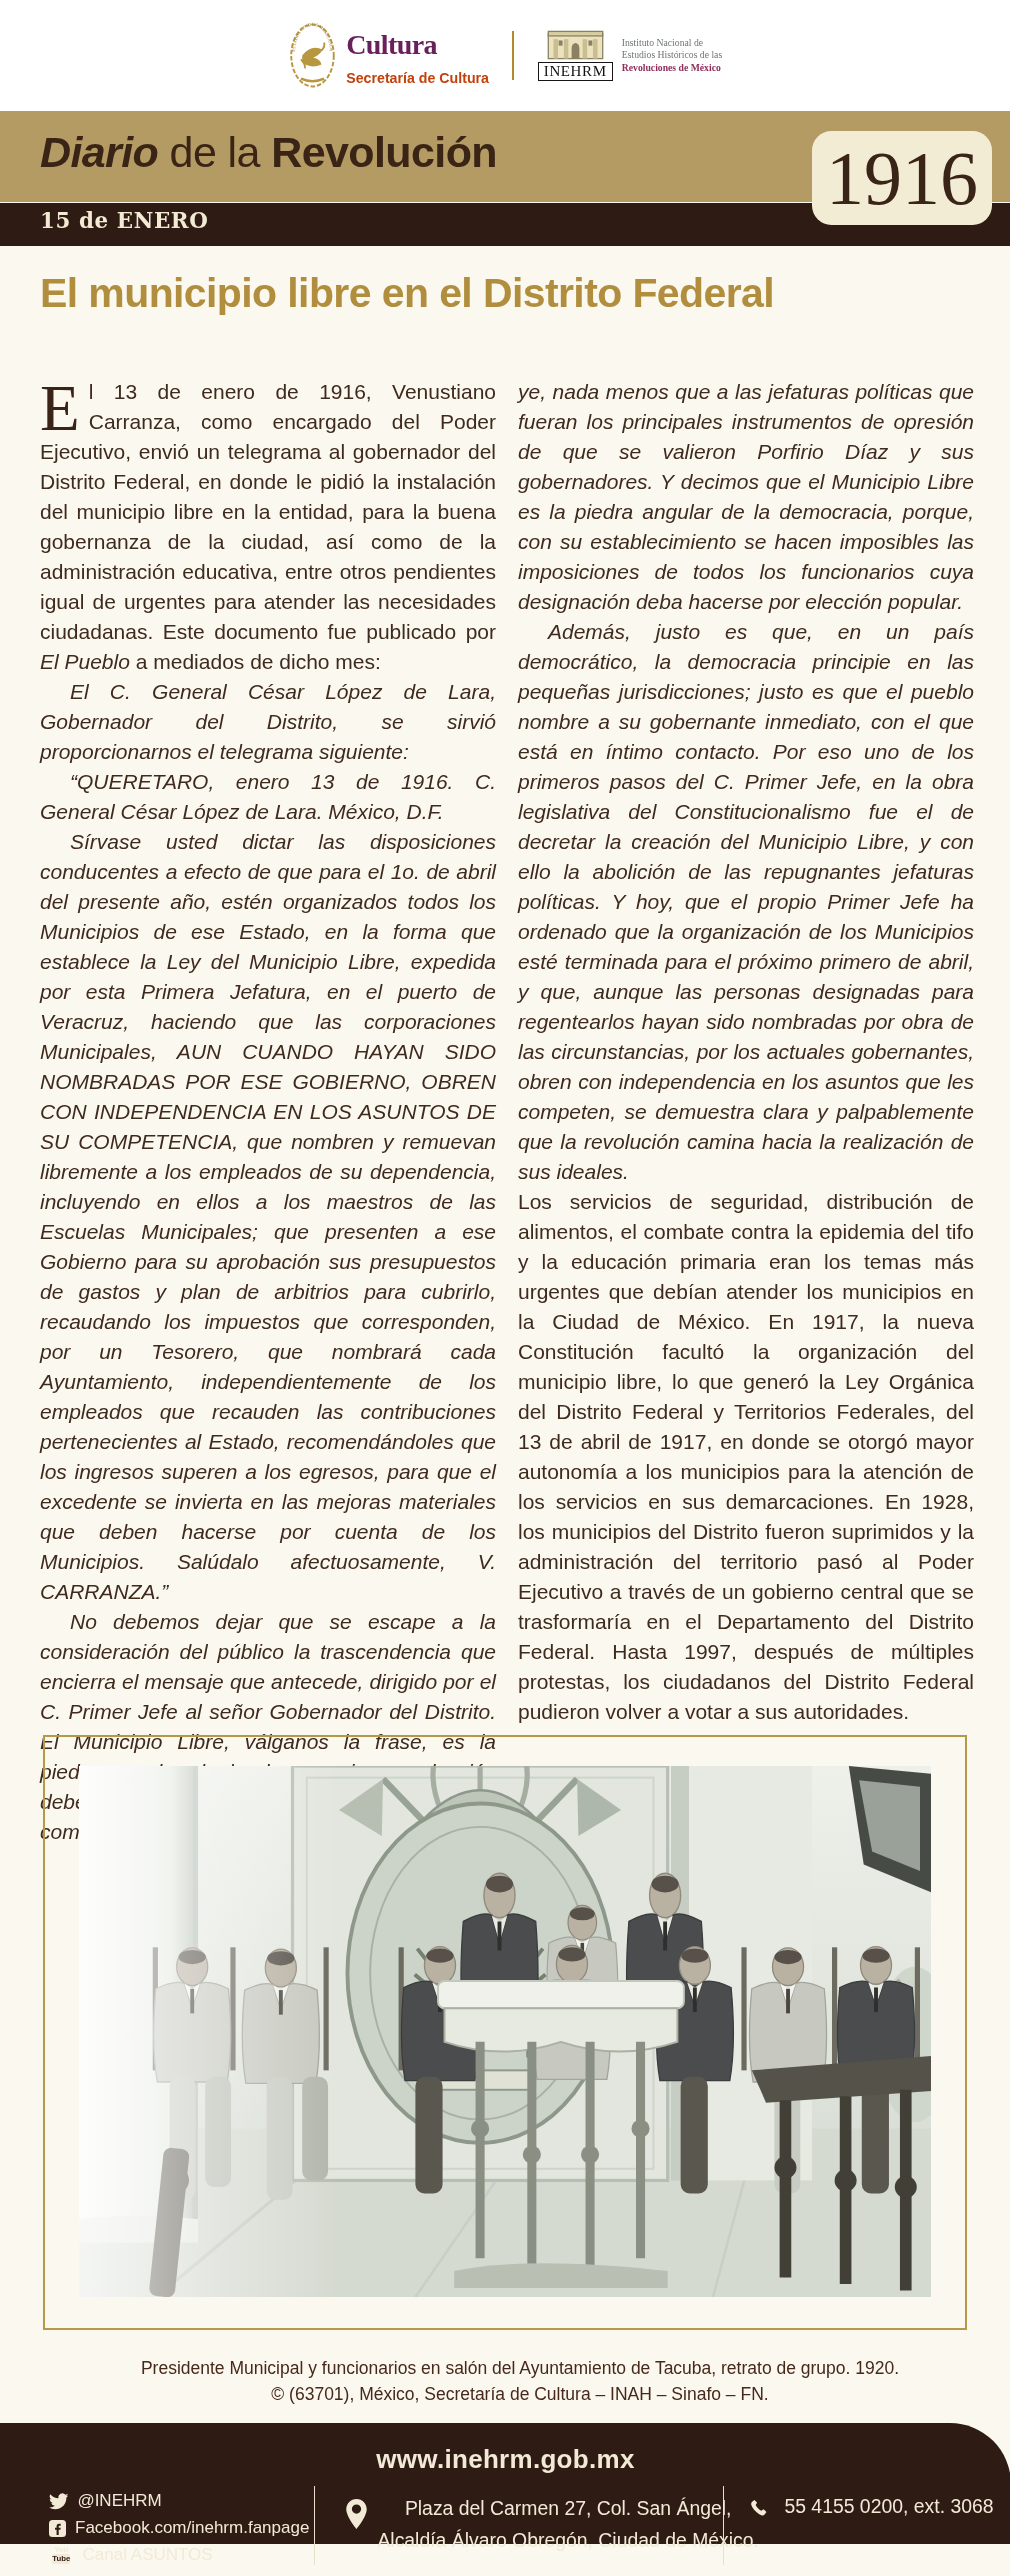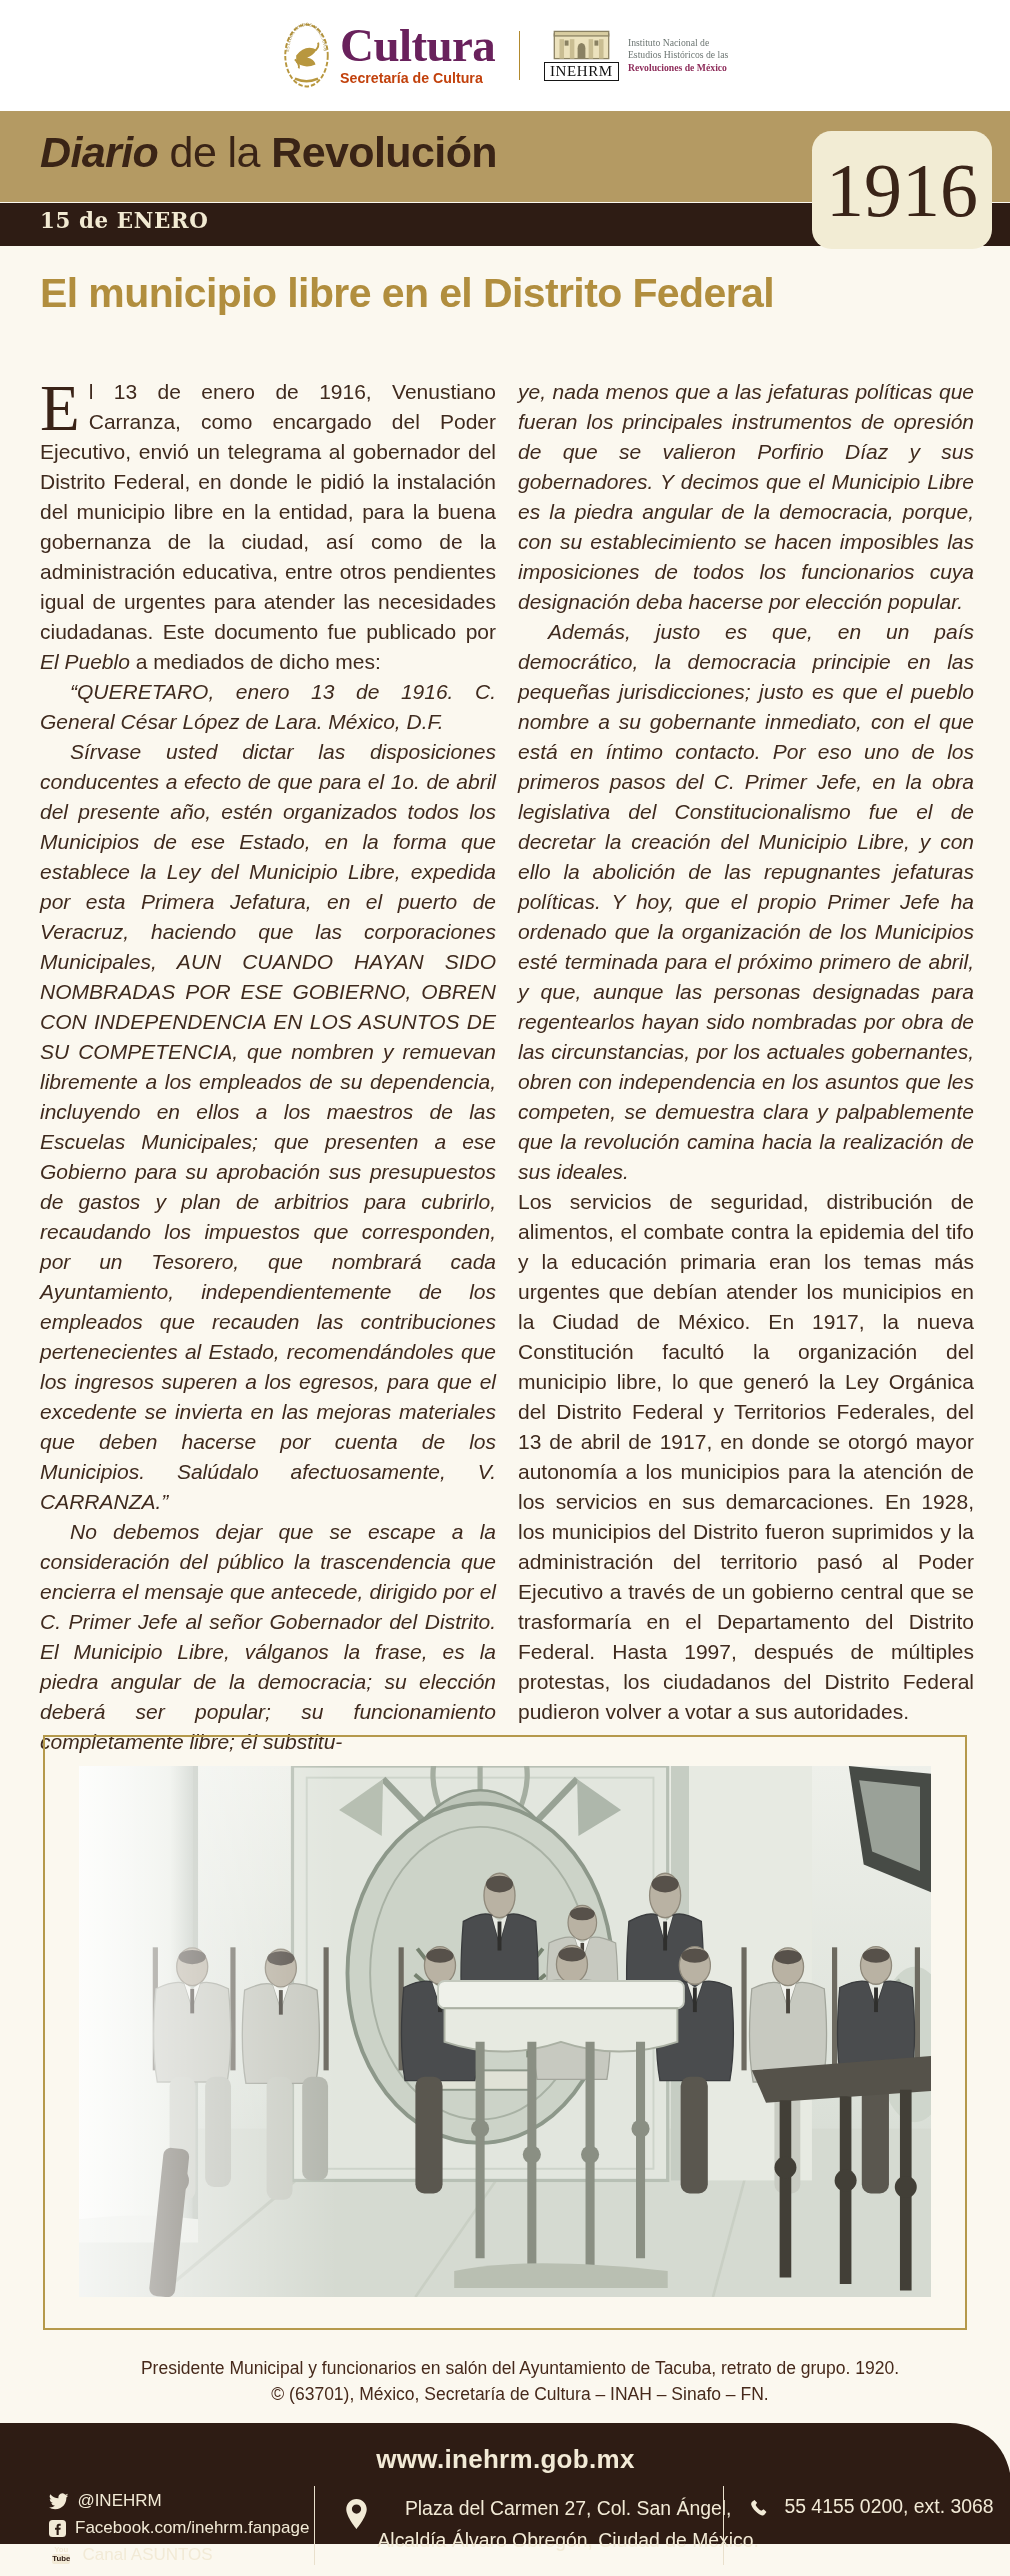--- a/index.html
+++ b/index.html
@@ -10,21 +10,21 @@
     font-family:"Liberation Sans", sans-serif; color:#3f2a1e;
   }
   
   .header {
     position:absolute; top:0; left:0; width:100%; height:111px; background:#ffffff;
     display:flex; align-items:center; justify-content:center; gap:13px;
   }
   .cultura-block { display:flex; align-items:center; gap:10.4px; }
   .cultura-text { display:flex; flex-direction:column; }
   .cultura-word {
-    font-family:"Liberation Serif", serif; font-weight:bold; font-size:47px;
+    font-family:"Liberation Serif", serif; font-weight:bold; font-size:28px;
     line-height:40px; color:#69215c; letter-spacing:-0.6px;
   }
   .cultura-tag { font-size:14.2px; font-weight:bold; color:#c2410c; margin-top:5px; }
   .divider-gold { width:1.9px; height:49px; background:#b28a2e; margin:0 10.4px; }
   .inehrm-block { display:flex; align-items:center; gap:9px; }
   .inehrm-logo { display:flex; flex-direction:column; align-items:center; }
   .inehrm-box {
     border:1.3px solid #151515; padding:0 5.2px; margin-top:1.3px; background:#fff;
     font-family:"Liberation Serif", serif; font-size:15px; letter-spacing:0.6px; color:#111;
   }
@@ -39,21 +39,21 @@
     white-space:nowrap;
   }
   .mh-diario { font-weight:bold; font-style:italic; }
   .mh-mid    { font-weight:normal; }
   .mh-rev    { font-weight:bold; }
   .dateline {
     position:absolute; left:40px; top:208px; font-family:"DejaVu Serif", serif;
     font-size:21.4px; font-weight:bold; color:#f2ead2; letter-spacing:0.6px;
   }
   .yearbox {
-    position:absolute; left:812px; top:131px; width:180px; height:118px;
+    position:absolute; left:812px; top:131px; width:180px; height:94px;
     background:#f2ecd4; border-radius:19.4px; z-index:5;
     display:flex; align-items:center; justify-content:center;
   }
   .yearbox span { font-family:"Liberation Serif", serif; font-size:76px; line-height:1; color:#3a2418; }
 
   
   .article-title {
     position:absolute; left:40px; top:270px; font-size:41px; font-weight:bold;
     color:#b18e3e; letter-spacing:-0.6px; white-space:nowrap;
   }
@@ -160,20 +160,21 @@
   <div class="masthead"><span class="mh-diario">Diario</span><span class="mh-mid"> de la </span><span class="mh-rev">Revolución</span></div>
   <div class="dateline">15 de ENERO</div>
   <div class="yearbox">
     <span>1916</span>
   </div>
 
   <div class="article-title">El municipio libre en el Distrito Federal</div>
 
   <div class="col col-left">
     <p><span class="dropcap">E</span><span>l 13 de enero de 1916, Venustiano Carranza, como encargado del Poder Ejecutivo, envió un telegrama al gobernador del Distrito Federal, en donde le pidió la instalación del municipio libre en la entidad, para la buena gobernanza de la ciudad, así como de la administración educativa, entre otros pendientes igual de urgentes para atender las necesidades ciudadanas. Este documento fue publicado por </span><span class="ital">El Pueblo</span><span> a mediados de dicho mes:</span></p>
+    <p class="quote q-indent">El C. General César López de Lara, Gobernador del Distrito, se sirvió proporcionarnos el telegrama siguiente:</p>
     <p class="quote q-indent">“QUERETARO, enero 13 de 1916. C. General César López de Lara. México, D.F.</p>
     <p class="quote q-indent">Sírvase usted dictar las disposiciones conducentes a efecto de que para el 1o. de abril del presente año, estén organizados todos los Municipios de ese Estado, en la forma que establece la Ley del Municipio Libre, expedida por esta Primera Jefatura, en el puerto de Veracruz, haciendo que las corporaciones Municipales, AUN CUANDO HAYAN SIDO NOMBRADAS POR ESE GOBIERNO, OBREN CON INDEPENDENCIA EN LOS ASUNTOS DE SU COMPETENCIA, que nombren y remuevan libremente a los empleados de su dependencia, incluyendo en ellos a los maestros de las Escuelas Municipales; que presenten a ese Gobierno para su aprobación sus presupuestos de gastos y plan de arbitrios para cubrirlo, recaudando los impuestos que corresponden, por un Tesorero, que nombrará cada Ayuntamiento, independientemente de los empleados que recauden las contribuciones pertenecientes al Estado, recomendándoles que los ingresos superen a los egresos, para que el excedente se invierta en las mejoras materiales que deben hacerse por cuenta de los Municipios. Salúdalo afectuosamente, V. CARRANZA.”</p>
     <p class="quote q-indent">No debemos dejar que se escape a la consideración del público la trascendencia que encierra el mensaje que antecede, dirigido por el C. Primer Jefe al señor Gobernador del Distrito. El Municipio Libre, válganos la frase, es la piedra angular de la democracia; su elección deberá ser popular; su funcionamiento completamente libre; él substitu-</p>
   </div>
 
   <div class="col col-right">
     <p class="quote">ye, nada menos que a las jefaturas políticas que fueran los principales instrumentos de opresión de que se valieron Porfirio Díaz y sus gobernadores. Y decimos que el Municipio Libre es la piedra angular de la democracia, porque, con su establecimiento se hacen imposibles las imposiciones de todos los funcionarios cuya designación deba hacerse por elección popular.</p>
     <p class="quote q-indent">Además, justo es que, en un país democrático, la democracia principie en las pequeñas jurisdicciones; justo es que el pueblo nombre a su gobernante inmediato, con el que está en íntimo contacto. Por eso uno de los primeros pasos del C. Primer Jefe, en la obra legislativa del Constitucionalismo fue el de decretar la creación del Municipio Libre, y con ello la abolición de las repugnantes jefaturas políticas. Y hoy, que el propio Primer Jefe ha ordenado que la organización de los Municipios esté terminada para el próximo primero de abril, y que, aunque las personas designadas para regentearlos hayan sido nombradas por obra de las circunstancias, por los actuales gobernantes, obren con independencia en los asuntos que les competen, se demuestra clara y palpablemente que la revolución camina hacia la realización de sus ideales.</p>
     <p class="p-final">Los servicios de seguridad, distribución de alimentos, el combate contra la epidemia del tifo y la educación primaria eran los temas más urgentes que debían atender los municipios en la Ciudad de México. En 1917, la nueva Constitución facultó la organización del municipio libre, lo que generó la Ley Orgánica del Distrito Federal y Territorios Federales, del 13 de abril de 1917, en donde se otorgó mayor autonomía a los municipios para la atención de los servicios en sus demarcaciones. En 1928, los municipios del Distrito fueron suprimidos y la administración del territorio pasó al Poder Ejecutivo a través de un gobierno central que se trasformaría en el Departamento del Distrito Federal. Hasta 1997, después de múltiples protestas, los ciudadanos del Distrito Federal pudieron volver a votar a sus autoridades.</p>
   </div>

